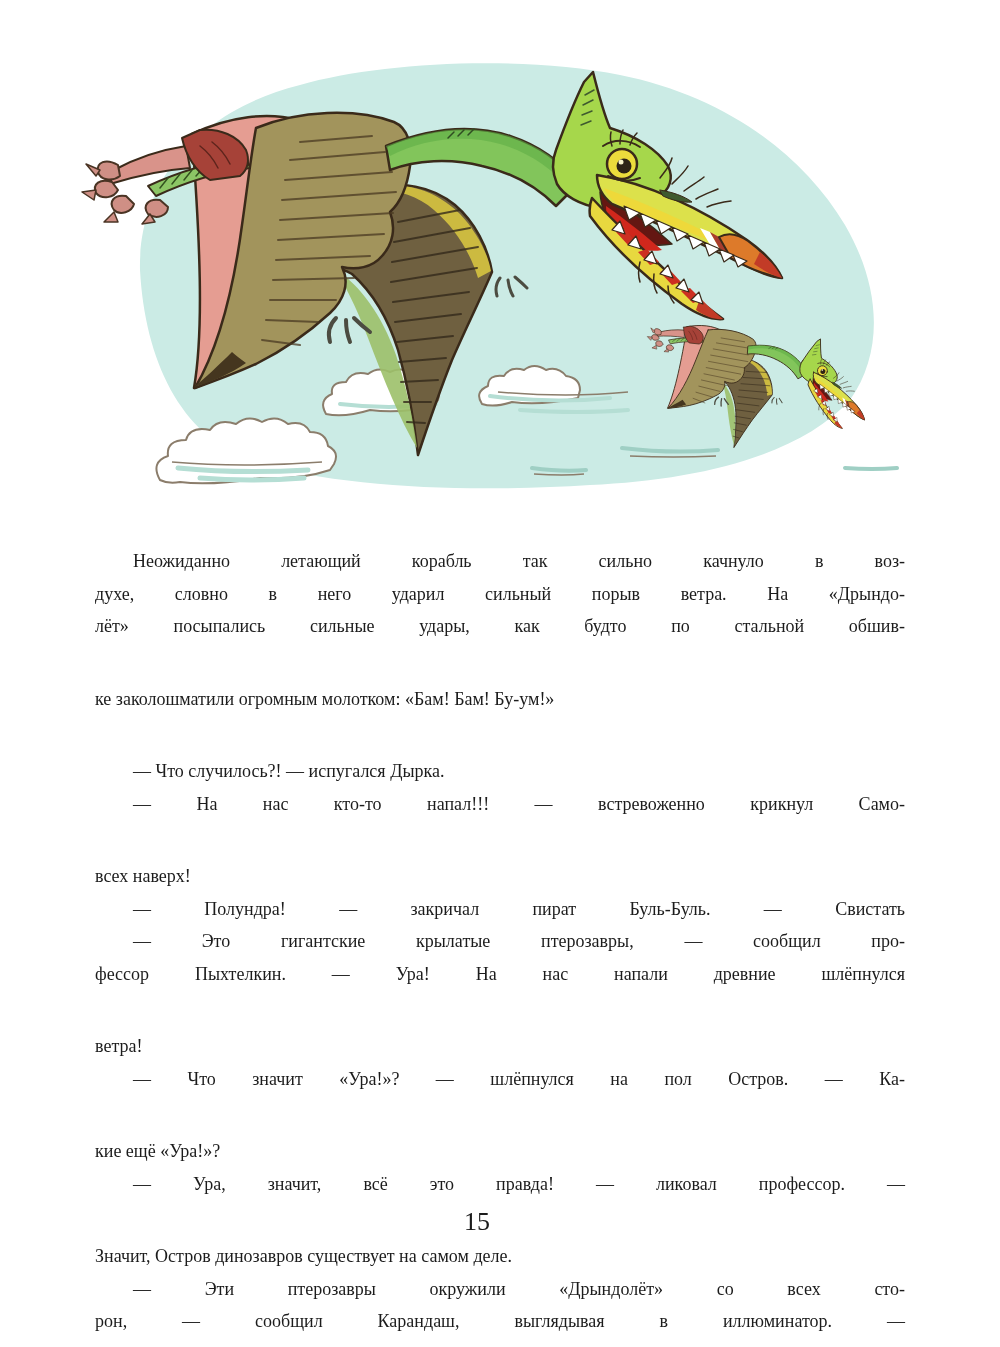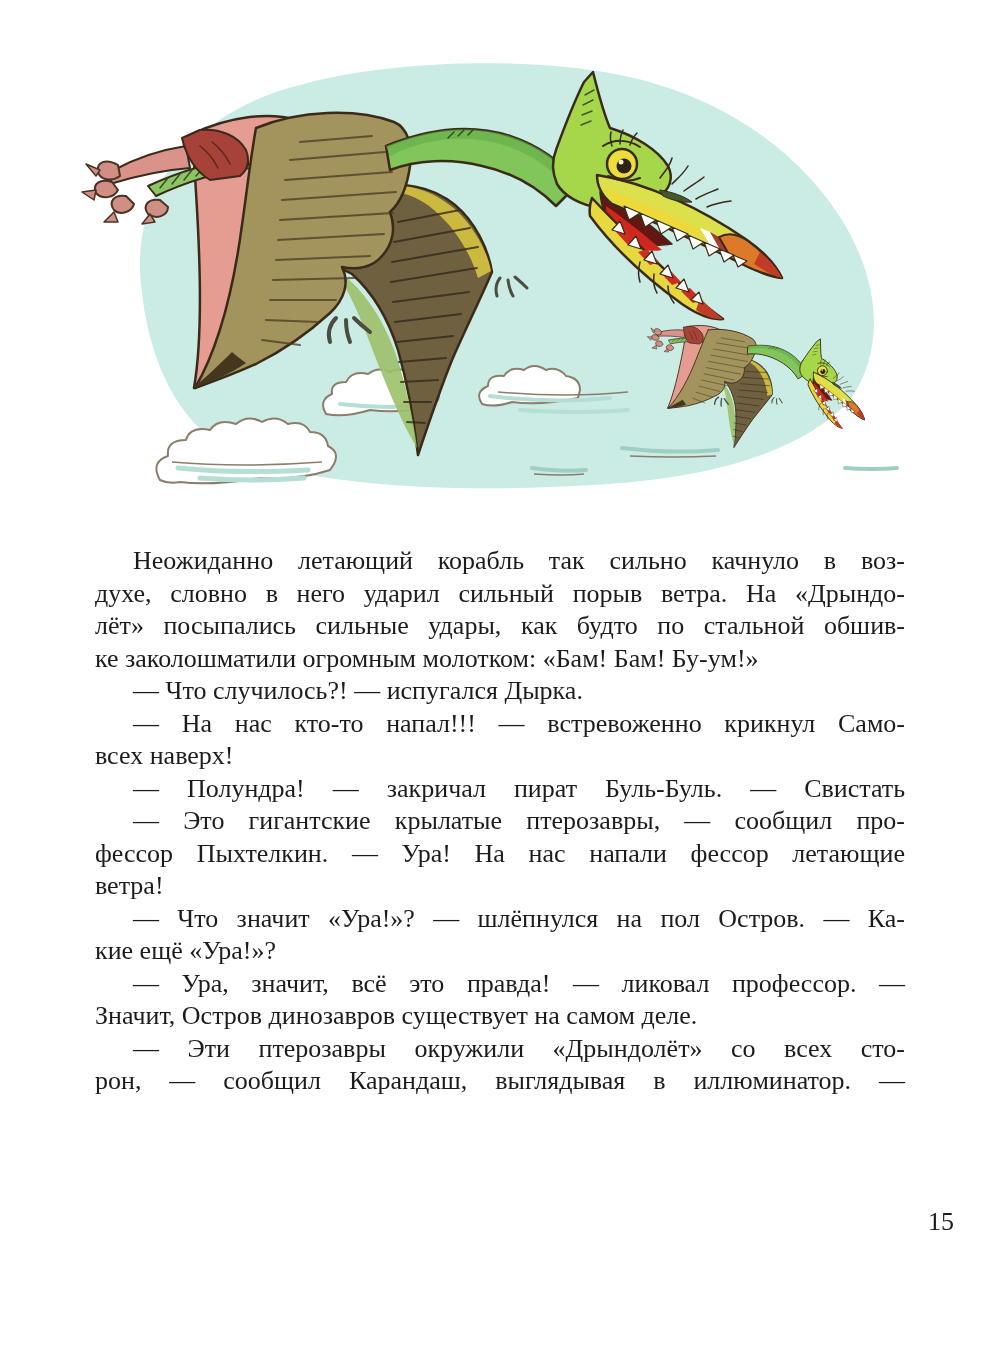--- a/index.html
+++ b/index.html
@@ -7,33 +7,33 @@
     position:relative;
     width:1000px;height:1347px;
     background:#ffffff;
     font-family:"Liberation Serif", serif;
     color:#1c1c1c;
     overflow:hidden;
   }
   .illustration{position:absolute;left:0;top:0;width:1000px;height:510px;}
   .text-block{
     position:absolute;left:95px;top:545px;width:810px;
-    font-size:26px;line-height:32.5px;
+    font-size:18px;line-height:32.5px;
   }
   .para{margin:0;padding:0;}
   .line{
     text-align:justify;
     text-align-last:justify;
     white-space:normal;
   }
-  .line.last{text-align-last:left;}
+  .line.last{text-align-last:left;margin-top:40px;}
   .line.indent{text-indent:38px;}
   .page-number{
     position:absolute;left:0;top:1207px;width:954px;
-    text-align:right;font-size:26px;
+    text-align:center;font-size:26px;
   }
 </style>
 </head>
 <body>
 
 <div class="page">
 
   <div class="illustration">
     <svg width="1000" height="510" viewBox="0 0 1000 510">
       <defs>
@@ -158,21 +158,21 @@
     </div>
     <div class="para">
       <div class="line indent">— На нас кто-то напал!!! — встревоженно крикнул Само-</div>
     </div>
     <div class="para">
       <div class="line last">всех наверх!</div>
       <div class="line indent">— Полундра! — закричал пират Буль-Буль. — Свистать</div>
     </div>
     <div class="para">
       <div class="line indent">— Это гигантские крылатые птерозавры, — сообщил про-</div>
-      <div class="line">фессор Пыхтелкин. — Ура! На нас напали фессор летающие</div>
+      <div class="line">фессор Пыхтелкин. — Ура! На нас напали древние шлёпнулся</div>
       <div class="line last">ветра!</div>
     </div>
     <div class="para">
       <div class="line indent">— Что значит «Ура!»? — шлёпнулся на пол Остров. — Ка-</div>
       <div class="line last">кие ещё «Ура!»?</div>
     </div>
     <div class="para">
       <div class="line indent">— Ура, значит, всё это правда! — ликовал профессор. —</div>
       <div class="line last">Значит, Остров динозавров существует на самом деле.</div>
     </div>

